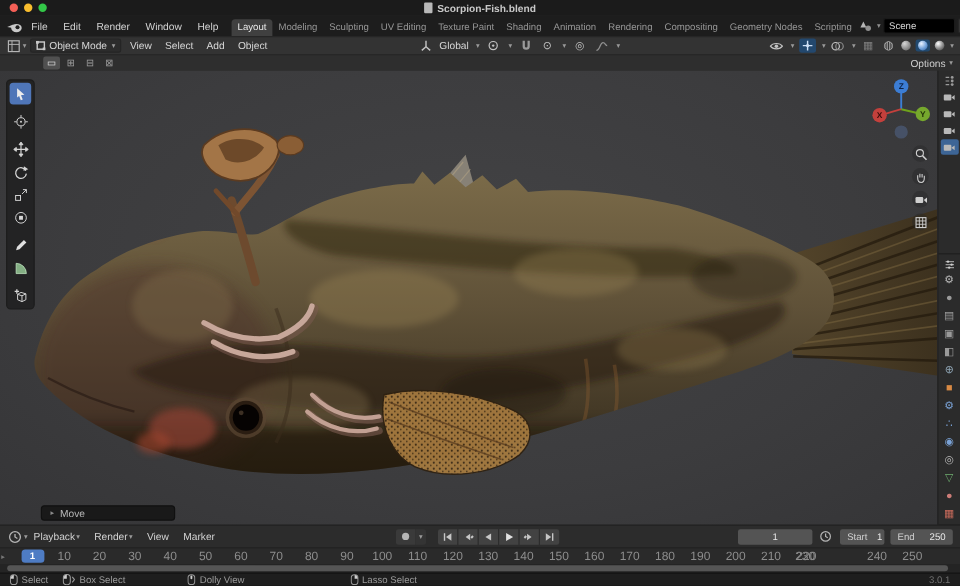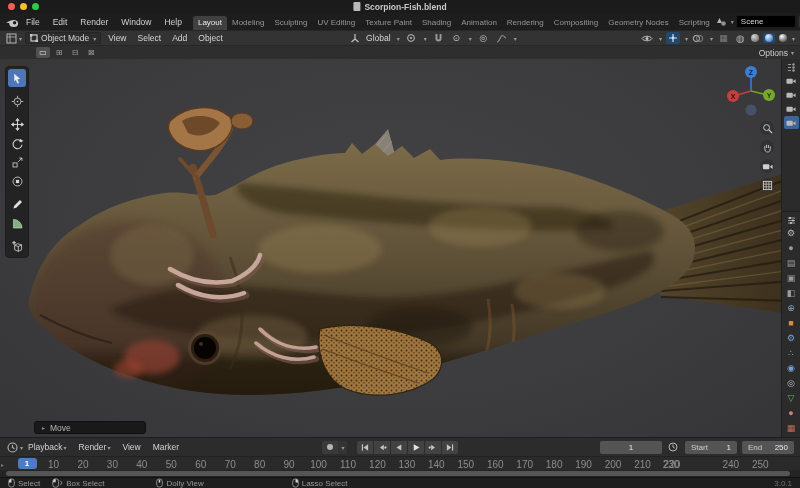--- a/index.html
+++ b/index.html
@@ -645,21 +645,21 @@
     </div>
 
     <div class="tl-right">
       <span class="field frame-field">1</span>
       <span class="hdr-ico">
         <svg width="10" height="10" viewBox="0 0 10 10">
             <circle cx="5" cy="5" r="4" fill="none" stroke="#b5b5b5"></circle>
             <path d="M5,2.6 V5 L6.8,6.2" stroke="#b5b5b5" fill="none"></path>
           </svg>
       </span>
-      <span class="field range-field" style="width:52px">
+      <span class="field range-field" style="width:37px">
         <span class="lab">Start</span>
         <span>1</span>
       </span>
       <span class="field range-field" style="width:52px">
         <span class="lab">End</span>
         <span>250</span>
       </span>
     </div>
   </div>
 

